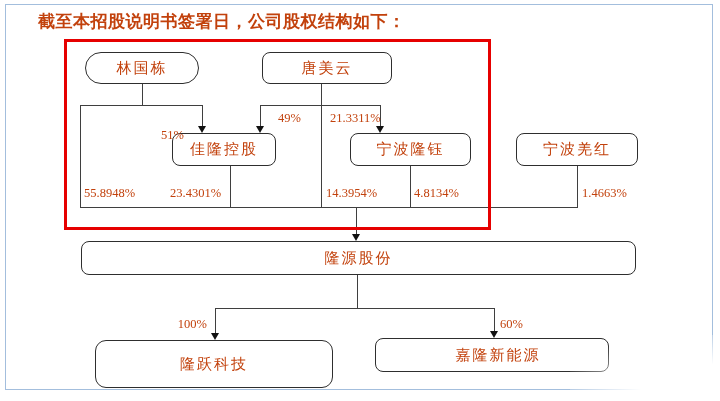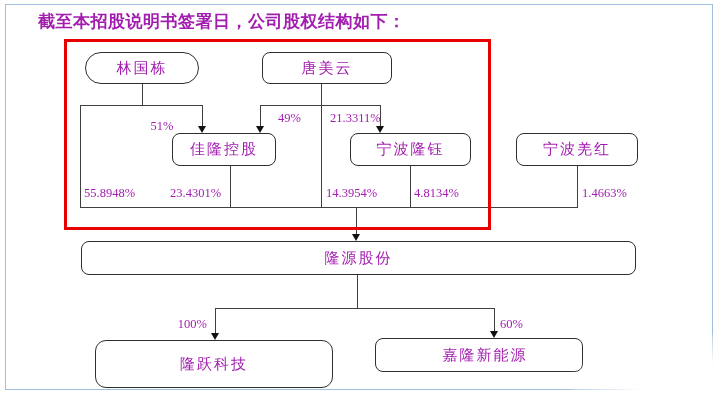--- a/index.html
+++ b/index.html
@@ -1,18 +1,18 @@
 <!DOCTYPE html>
 <html><head>
 <meta charset="utf-8">
 <style>
   html,body{margin:0;padding:0;background:#ffffff;}
   #stage{
     position:relative;width:720px;height:401px;background:#ffffff;overflow:hidden;
-    font-family:"Liberation Serif","DejaVu Serif",serif;color:#a21caf;
+    font-family:"Liberation Serif","DejaVu Serif",serif;color:#c2410c;
   }
   .frame{
     position:absolute;left:5px;top:4px;width:708px;height:386px;
     border:1.5px solid #a3bedd;z-index:0;box-sizing:border-box;
   }
   .title{
     position:absolute;left:38px;top:10px;font-size:17px;font-weight:bold;
     letter-spacing:0.5px;white-space:nowrap;z-index:2;
   }
   .hl-rect{
@@ -75,23 +75,23 @@
   <div class="arrow" style="left:211px;top:333px;"></div>
   <div class="arrow" style="left:490px;top:331px;"></div>
 
   <div class="node" style="left:85px;top:52px;width:114px;height:32px;border-radius:16px;">林国栋</div>
   <div class="node" style="left:262px;top:52px;width:130px;height:32px;">唐美云</div>
   <div class="node" style="left:172px;top:133px;width:104px;height:33px;">佳隆控股</div>
   <div class="node" style="left:350px;top:133px;width:121px;height:33px;">宁波隆钰</div>
   <div class="node" style="left:516px;top:133px;width:122px;height:33px;">宁波羌红</div>
   <div class="node" style="left:81px;top:241px;width:555px;height:34px;">隆源股份</div>
   <div class="node" style="left:95px;top:340px;width:238px;height:48px;border-radius:11px;">隆跃科技</div>
-  <div class="node" style="left:375px;top:338px;width:208px;height:34px;padding-left:12px;">嘉隆新能源</div>
+  <div class="node" style="left:375px;top:338px;width:234px;height:34px;padding-left:12px;">嘉隆新能源</div>
 
-  <div class="pct" style="left:140px;top:119px;width:44px;text-align:center;">51%</div>
+  <div class="pct" style="left:140px;top:128px;width:44px;text-align:right;">51%</div>
   <div class="pct" style="left:278px;top:111px;">49%</div>
   <div class="pct" style="left:330px;top:111px;">21.3311%</div>
   <div class="pct" style="left:84px;top:186px;">55.8948%</div>
   <div class="pct" style="left:170px;top:186px;">23.4301%</div>
   <div class="pct" style="left:326px;top:186px;">14.3954%</div>
   <div class="pct" style="left:414px;top:186px;">4.8134%</div>
   <div class="pct" style="left:582px;top:186px;">1.4663%</div>
   <div class="pct" style="left:172px;top:317px;width:35px;text-align:right;">100%</div>
   <div class="pct" style="left:500px;top:317px;">60%</div>
 

